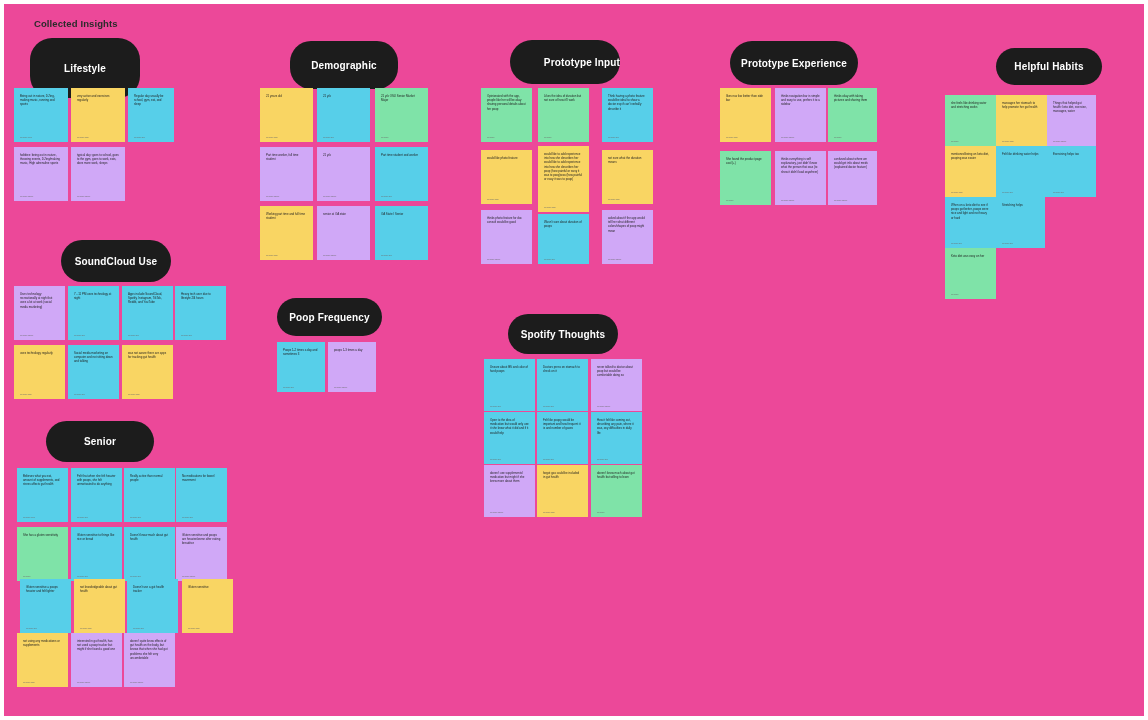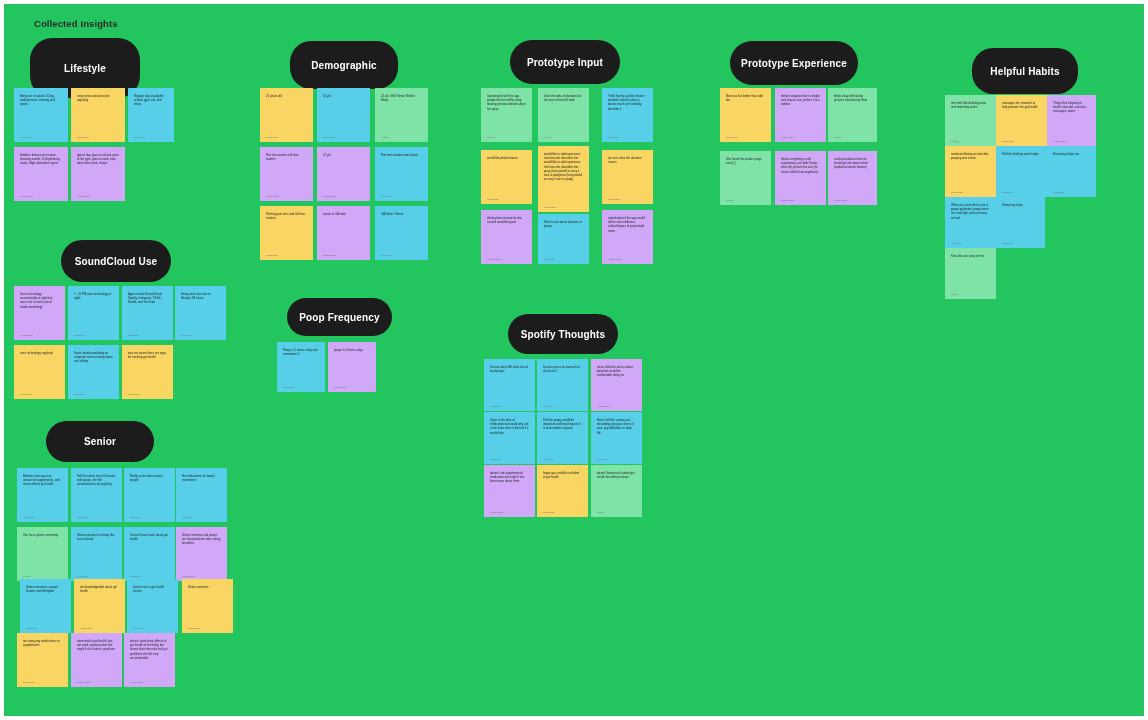--- a/index.html
+++ b/index.html
@@ -12,21 +12,21 @@
     background: #ffffff;
     font-family: "Liberation Sans", sans-serif;
   }
 
   #board {
     position: absolute;
     left: 4px;
     top: 4px;
     width: 1140px;
     height: 712px;
-    background: #22c55e;
+    background: #ec4899;
     overflow: hidden;
   }
 
   #page-title {
     position: absolute;
     left: 30px;
     top: 14px;
     font-size: 9.5px;
     font-weight: bold;
     color: #2b2b2b;
@@ -250,34 +250,34 @@
         <div class="note c-purple" style="left: 313px; top: 202px; width: 53px; height: 54px;">
           <div class="note-body">senior at OA state</div>
           <div class="note-author">person three</div>
         </div>
         <div class="note c-blue" style="left: 371px; top: 202px; width: 53px; height: 54px;">
           <div class="note-body">OA State / Senior</div>
           <div class="note-author">person six</div>
         </div>
       </div>
       <div class="cluster">
-        <div class="cluster-header" style="left: 283px; top: 294px; width: 105px; height: 38px; border-radius: 19px;">
+        <div class="cluster-header" style="left: 273px; top: 294px; width: 105px; height: 38px; border-radius: 19px;">
           <span>Poop Frequency</span>
         </div>
         <div class="note c-blue" style="left: 273px; top: 338px; width: 48px; height: 50px;">
           <div class="note-body">Poops 1-2 times a day and sometimes 3</div>
           <div class="note-author">person six</div>
         </div>
         <div class="note c-purple" style="left: 324px; top: 338px; width: 48px; height: 50px;">
           <div class="note-body">poops 1-3 times a day</div>
           <div class="note-author">person three</div>
         </div>
       </div>
       <div class="cluster">
-        <div class="cluster-header" style="left: 506px; top: 36px; width: 110px; height: 44px; border-radius: 22px;">
+        <div class="cluster-header" style="left: 506px; top: 36px; width: 110px; height: 44px; border-radius: 22px; justify-content: flex-end;">
           <span>Prototype Input</span>
         </div>
         <div class="note c-green" style="left: 477px; top: 84px; width: 51px; height: 54px;">
           <div class="note-body">Opinionated with the app, people like her will be okay sharing personal details about her poop</div>
           <div class="note-author">person</div>
         </div>
         <div class="note c-green" style="left: 534px; top: 84px; width: 51px; height: 54px;">
           <div class="note-body">Likes the idea of duration but not sure of how it'll work</div>
           <div class="note-author">person</div>
         </div>
@@ -374,21 +374,21 @@
         <div class="note c-purple" style="left: 771px; top: 147px; width: 51px; height: 54px;">
           <div class="note-body">thinks everything is self explanatory, just didn't know what the person that was (to show it didn't load anywhere)</div>
           <div class="note-author">person three</div>
         </div>
         <div class="note c-purple" style="left: 824px; top: 147px; width: 49px; height: 54px;">
           <div class="note-body">confused about where we would get info about meds (explained doctor feature)</div>
           <div class="note-author">person three</div>
         </div>
       </div>
       <div class="cluster">
-        <div class="cluster-header" style="left: 968px; top: 44px; width: 106px; height: 46px; border-radius: 21px;">
+        <div class="cluster-header" style="left: 992px; top: 44px; width: 106px; height: 37px; border-radius: 21px;">
           <span>Helpful Habits</span>
         </div>
         <div class="note c-green" style="left: 941px; top: 91px; width: 51px; height: 51px;">
           <div class="note-body">she feels like drinking water and stretching works</div>
           <div class="note-author">person</div>
         </div>
         <div class="note c-yellow" style="left: 992px; top: 91px; width: 51px; height: 51px;">
           <div class="note-body">massages her stomach to help promote her gut health</div>
           <div class="note-author">person two</div>
         </div>

